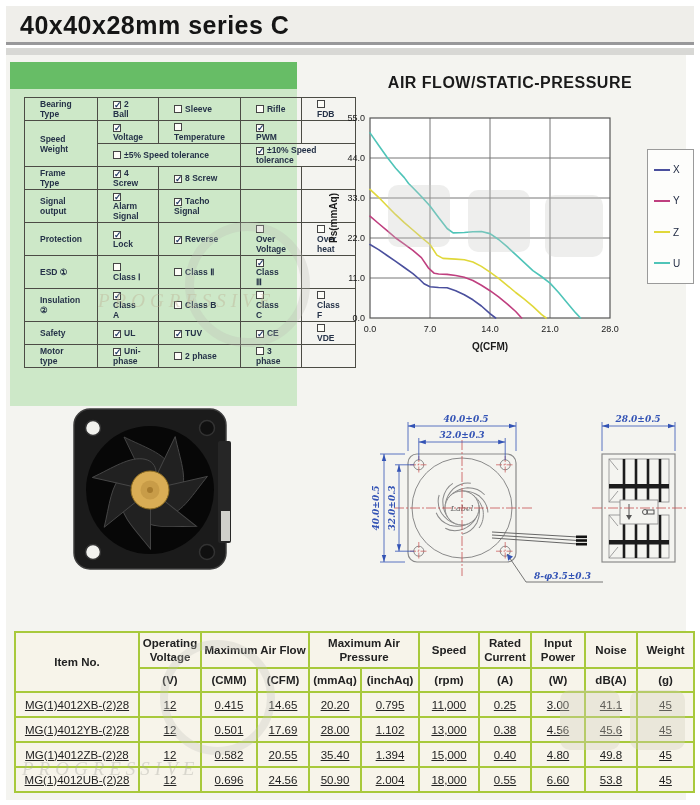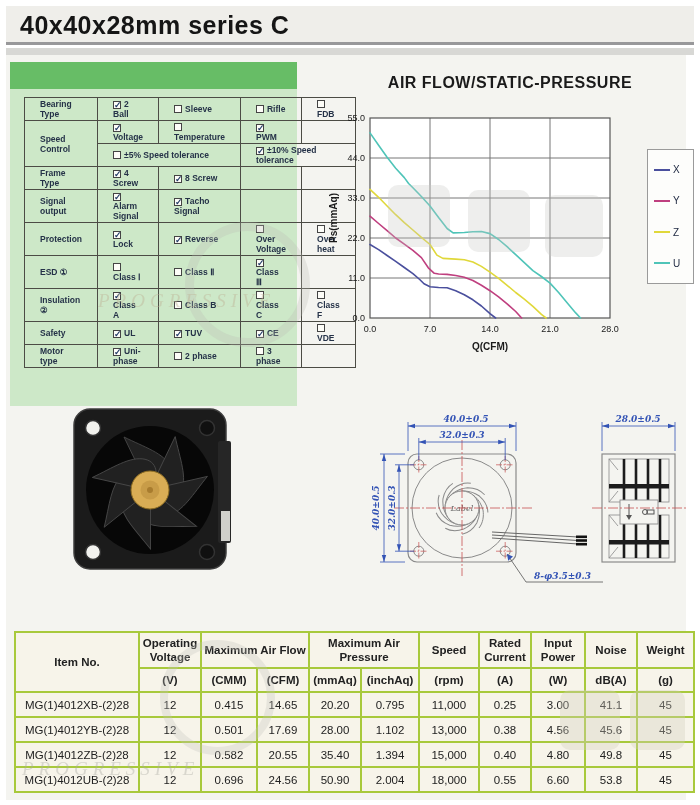--- a/index.html
+++ b/index.html
@@ -37,21 +37,21 @@
 
   
   svg.fan { position:absolute; left:60px; top:403px; }
 
   
   table.perf { position:absolute; left:14px; top:631px; width:679px; border-collapse:collapse; table-layout:fixed; background:#f7f4ea; }
   table.perf th, table.perf td { border:2px solid #a8c93c; font-size:11.5px; color:#222; text-align:center; vertical-align:middle; padding:1px 1px; background:#f7f4ea; }
   table.perf th { font-weight:bold; line-height:1.25; }
   table.perf tr.units th { height:24px; }
   table.perf tr.hdr th { height:36px; }
-  table.perf tbody td { height:25px; font-weight:normal; }
+  table.perf tbody td { height:25px; font-weight:normal;text-decoration:underline; }
 
   
   .wm { position:absolute; pointer-events:none; z-index:5; }
   .wm-text { font-family:Liberation Serif, serif; font-style:italic; letter-spacing:5px; }
   .wm-ring { border-radius:50%; }
   .wm-blob { border-radius:10px; }
 </style>
 </head>
 <body>
 
@@ -85,21 +85,21 @@
       </colgroup>
     <tbody>
         <tr>
           <th>Bearing Type</th>
           <td><span class="cb">✓</span>2 Ball</td>
           <td><span class="cb"></span>Sleeve</td>
           <td><span class="cb"></span>Rifle</td>
           <td><span class="cb"></span>FDB</td>
         </tr>
         <tr>
-          <th rowspan="2">Speed Control</th>
+          <th rowspan="2">Speed Weight</th>
           <td><span class="cb">✓</span>Voltage</td>
           <td><span class="cb"></span>Temperature</td>
           <td><span class="cb">✓</span>PWM</td>
           <td></td>
         </tr>
         <tr class="subrow">
           <td colspan="2"><span class="cb"></span>±5%  Speed tolerance</td>
           <td colspan="2"><span class="cb">✓</span>±10%  Speed tolerance</td>
         </tr>
         <tr>

